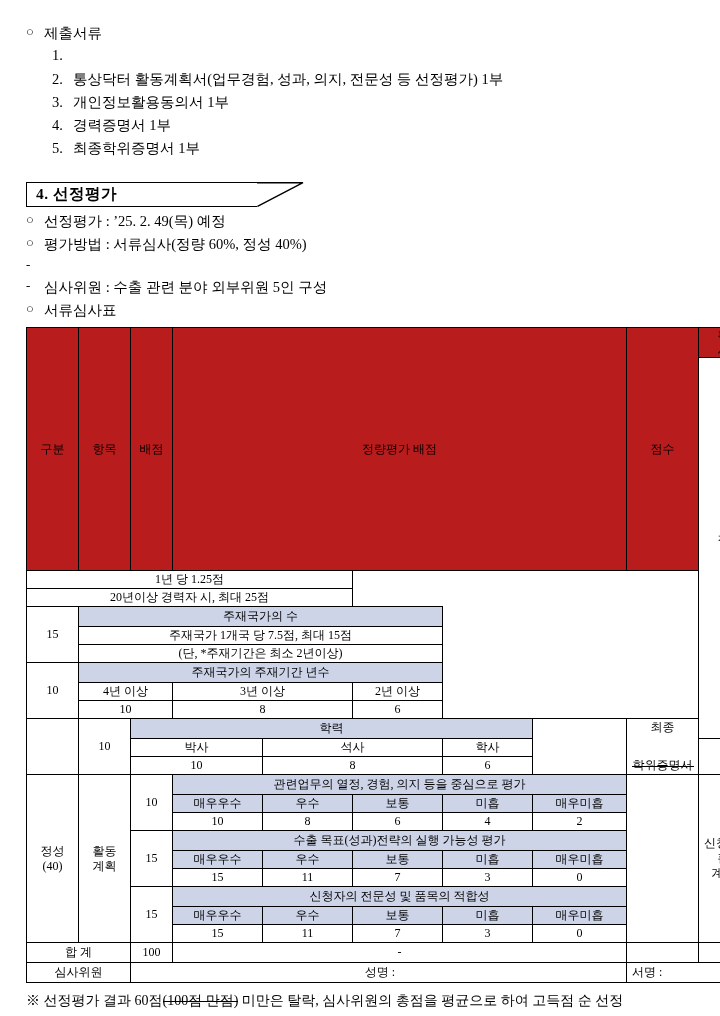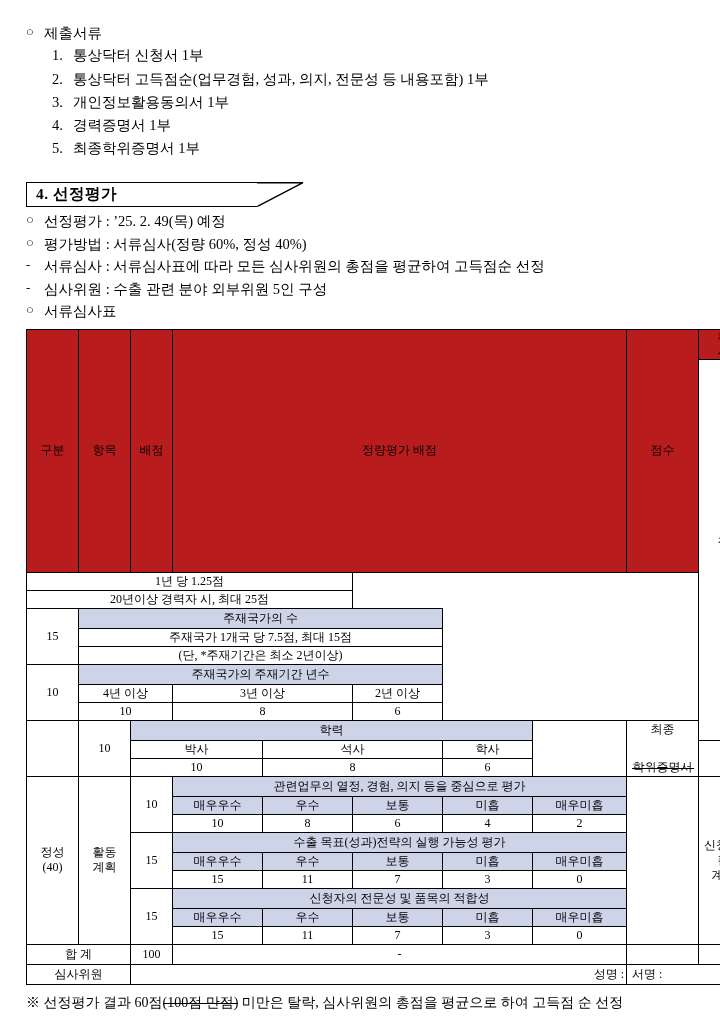--- a/index.html
+++ b/index.html
@@ -133,25 +133,24 @@
 <div class="page">
 
   <div>
     <div class="bullet-line">
       <span class="bullet-mark">○</span>
       <span>제출서류</span>
     </div>
     <ul class="sub-list">
       <li>
         <span class="num">1.</span>
-        <span>통상닥터 신청서 1부</span>
       </li>
       <li>
         <span class="num">2.</span>
-        <span>통상닥터 고득점순(업무경험, 성과, 의지, 전문성 등 내용포함) 1부</span>
+        <span>통상닥터 활동계획서(업무경험, 성과, 의지, 전문성 등 선정평가) 1부</span>
       </li>
       <li>
         <span class="num">3.</span>
         <span>개인정보활용동의서 1부</span>
       </li>
       <li>
         <span class="num">4.</span>
         <span>경력증명서 1부</span>
       </li>
       <li>
@@ -174,21 +173,20 @@
     <div class="bullet-line">
       <span class="bullet-mark">○</span>
       <span>선정평가 : ’25. 2. 49(목) 예정</span>
     </div>
     <div class="bullet-line">
       <span class="bullet-mark">○</span>
       <span>평가방법 : 서류심사(정량 60%, 정성 40%)</span>
     </div>
     <div class="bullet-line">
       <span class="bullet-mark">-</span>
-      <span>서류심사 : 서류심사표에 따라 모든 심사위원의 총점을 평균하여 고득점순 선정</span>
     </div>
     <div class="bullet-line">
       <span class="bullet-mark">-</span>
       <span>심사위원 : 수출 관련 분야 외부위원 5인 구성</span>
     </div>
     <div class="bullet-line">
       <span class="bullet-mark">○</span>
       <span>서류심사표</span>
     </div>
   </div>
@@ -366,21 +364,21 @@
       <tr>
         <td class="h20" colspan="2" style="font-weight:normal">합      계</td>
         <td class="h20">100</td>
         <td class="h20" colspan="5">-</td>
         <td class="h20"></td>
         <td class="h20">-</td>
       </tr>
 
       <tr>
         <td class="h20" colspan="2">심사위원</td>
-        <td class="h20" colspan="6" style="text-align:right;padding-left:5px">성명 :</td>
+        <td class="h20" colspan="6" style="text-align:center;padding-left:5px">성명 :</td>
         <td class="h20" colspan="2" style="text-align:left;padding-left:5px">서명 :</td>
       </tr>
     </tbody>
   </table>
 
   <div class="note">
     <span>※</span>
     <span>선정평가 결과 60점</span><span class="sgl">(100점 만점)</span><span> 미만은 탈락, 심사위원의 총점을 평균으로 하여 고득점 순 선정</span>
   </div>
 

